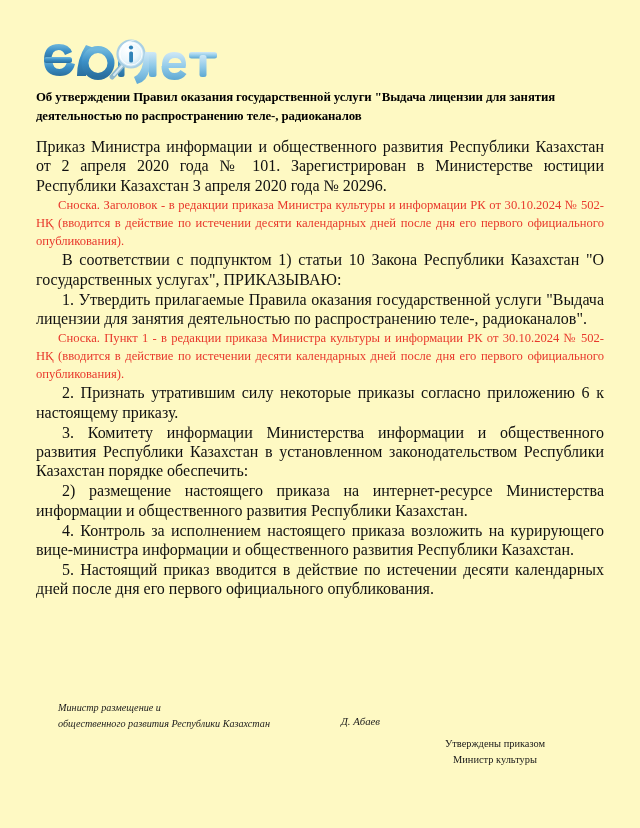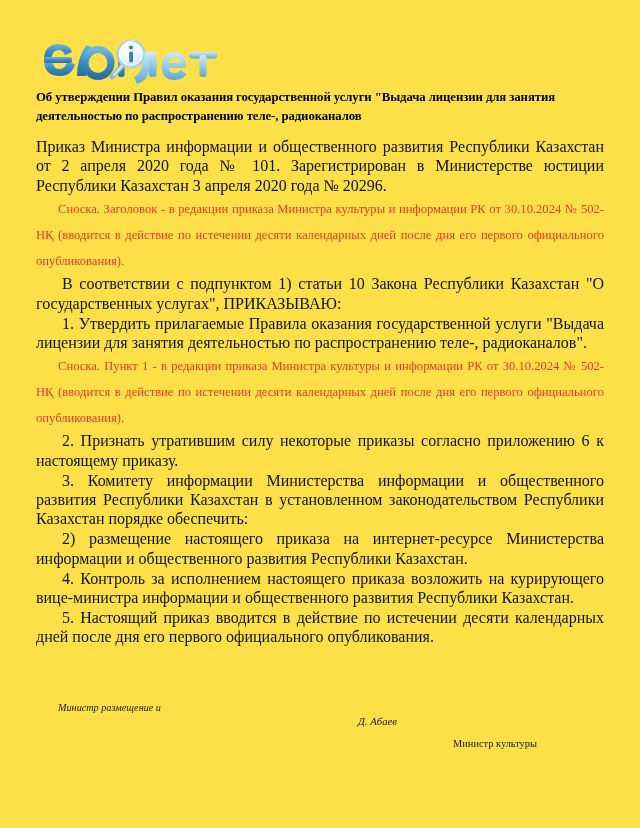--- a/index.html
+++ b/index.html
@@ -16,21 +16,21 @@
     color: #000000;
     -webkit-font-smoothing: antialiased;
   }
 
   .page {
     position: relative;
     width: 640px;
     height: 828px;
     box-sizing: border-box;
     padding: 0;
-    background: #fde047;
+    background: #fef9c3;
   }
 
   
   .logo-wrap {
     position: absolute;
     left: 36px;
     top: 30px;
     width: 200px;
     height: 56px;
   }
@@ -60,21 +60,21 @@
     line-height: 19.4px;
     text-align: justify;
     text-indent: 26px;
     color: #111111;
   }
   p.para.no-indent { text-indent: 0; }
 
   p.note {
     margin: 0 0 0.5px 0;
     font-size: 12.6px;
-    line-height: 26px;
+    line-height: 18px;
     text-align: justify;
     text-indent: 22px;
     color: #e8392c;
   }
 
   
   p.para, p.note { text-align-last: left; }
 
   
   .sig-block {
@@ -89,21 +89,21 @@
     left: 22px;
     top: 0;
     width: 300px;
     font-size: 10.2px;
     line-height: 15.5px;
     font-style: italic;
     color: #1a1a1a;
   }
   .sig-name {
     position: absolute;
-    left: 322px;
+    left: 305px;
     top: 15px;
     font-size: 10.8px;
     font-style: italic;
     color: #1a1a1a;
   }
   .approve-block {
     position: absolute;
     left: 350px;
     top: 36px;
     width: 218px;
@@ -205,22 +205,24 @@
     <p class="para">2) размещение настоящего приказа на интернет-ресурсе Министерства информации и общественного развития Республики Казахстан.</p>
 
     <p class="para">4. Контроль за исполнением настоящего приказа возложить на курирующего вице-министра информации и общественного развития Республики Казахстан.</p>
 
     <p class="para">5. Настоящий приказ вводится в действие по истечении десяти календарных дней после дня его первого официального опубликования.</p>
   </div>
 
   <div class="sig-block">
     <div class="sig-role">
       <span>Министр размещение и</span><br>
+      <span>общественного развития Республики Казахстан</span>
     </div>
 
     <div class="sig-name">Д. Абаев</div>
 
     <div class="approve-block">
+      <div>Утверждены приказом</div>
       <div>Министр культуры</div>
     </div>
   </div>
 
 </div>
 
 </body></html>

